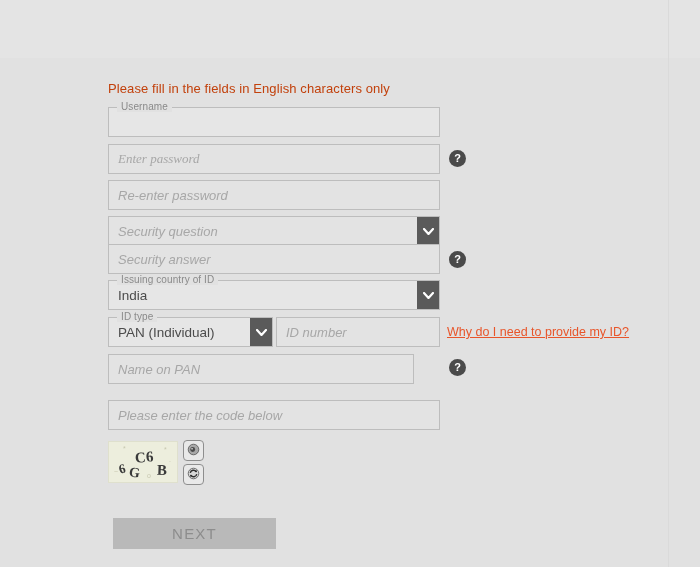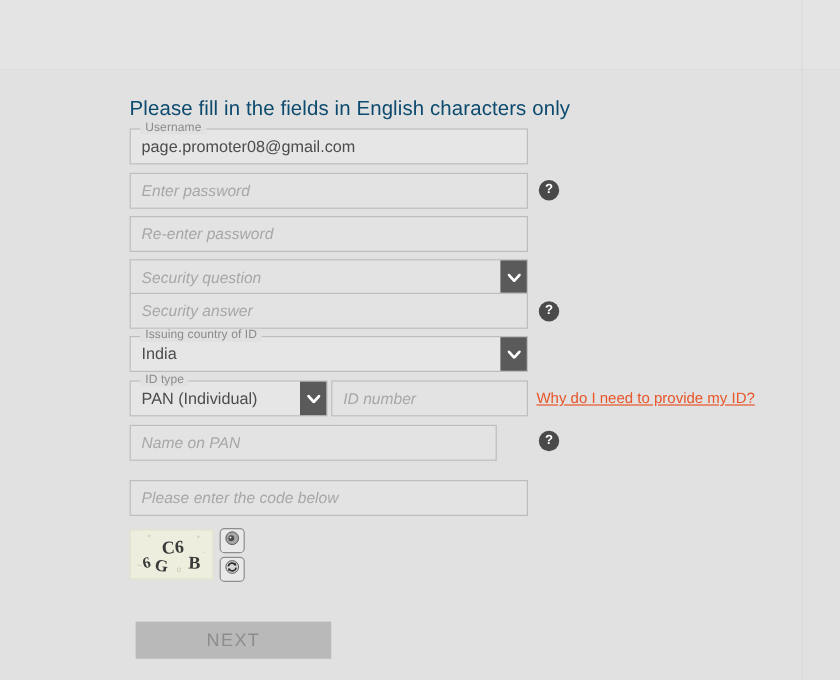--- a/index.html
+++ b/index.html
@@ -120,22 +120,22 @@
 
   
   #form {
     position: absolute;
     left: 0; top: 0;
     width: 700px;
   }
   #instructions {
     position: absolute;
     left: 108px; top: 81px;
-    font-size: 17px;
-    color: #0c4a6e;
+    font-size: 13px;
+    color: #c2410c;
     letter-spacing: .1px;
   }
 
   .field {
     position: absolute;
     box-sizing: border-box;
     background: #e3e3e3;
     border: 1px solid #bdbdbd;
     height: 30px;
   }
@@ -280,24 +280,23 @@
   <div id="content-area"></div>
   <div id="card-edge"></div>
 
 
   <div id="form">
 
     <div id="instructions">Please fill in the fields in English characters only</div>
 
     <div class="field legend-field filled" style="left:108px; top:107px; width:332px; height:30px;">
       <span class="legend">Username</span>
-      <span class="val">page.promoter08@gmail.com</span>
-    </div>
-
-    <div class="field" style="left:108px; top:144px; width:332px; height:30px;">
+    </div>
+
+    <div class="field" style="left:108px; top:144px; width:332px; height:30px;font-family:Liberation Serif, serif;">
       <span class="ph">Enter password</span>
     </div>
     <div class="help" style="left:449px; top:150px;">?</div>
 
     <div class="field" style="left:108px; top:180px; width:332px; height:30px;">
       <span class="ph">Re-enter password</span>
     </div>
 
     <div class="field" style="left:108px; top:216px; width:332px; height:30px;">
       <span class="ph">Security question</span>

